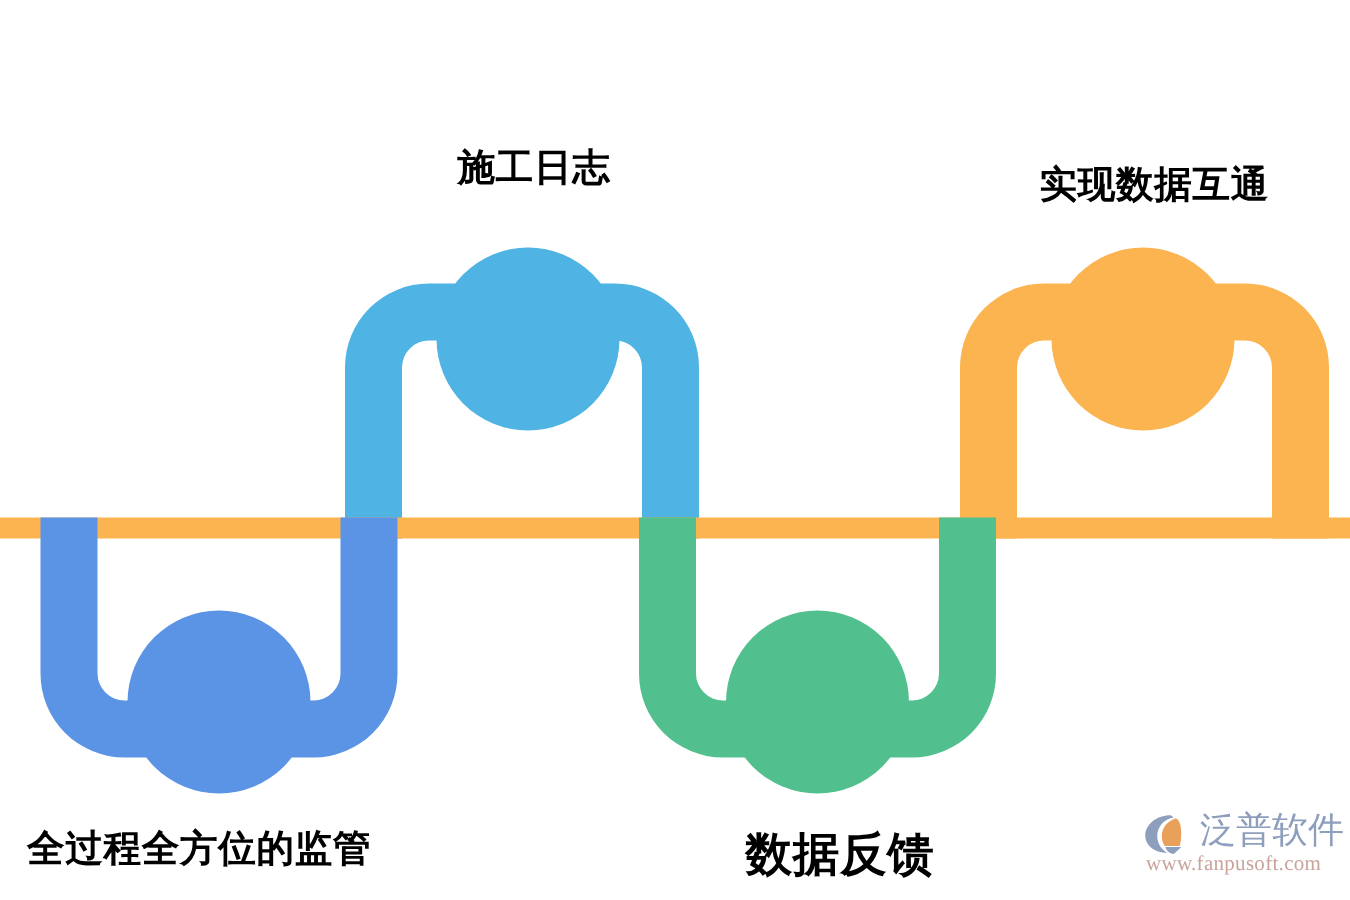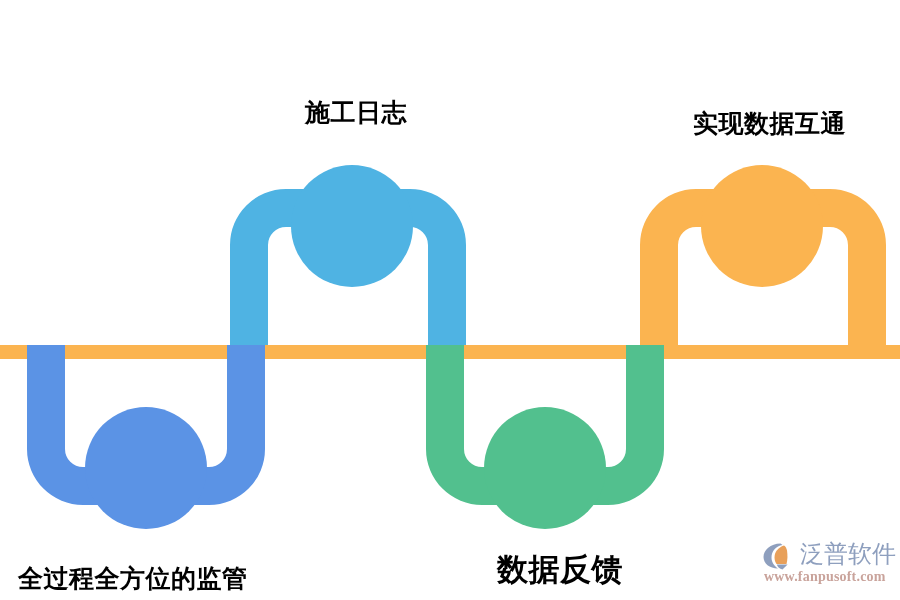--- a/index.html
+++ b/index.html
@@ -39,21 +39,21 @@
     font-size: 25px;
   }
   #label-top-orange {
     left: 693px;
     top: 100px;
     font-size: 25px;
     margin-top: 11px;
   }
   #label-bottom-blue {
     left: 18px;
-    top: 566px;
+    top: 554px;
     font-size: 25px;
   }
   #label-bottom-green {
     left: 497px;
     top: 554px;
     font-size: 31px;
   }
   
   #brand-logo {
     position: absolute;
@@ -79,21 +79,21 @@
     line-height: 30px;
     letter-spacing: 0px;
     white-space: nowrap;
   }
   #brand-logo-url {
     position: absolute;
     left: 2px;
     top: 30px;
     font-family: "Liberation Serif", "DejaVu Serif", serif;
     font-size: 14px;
-    font-weight: bold;
+    font-weight: normal;
     color: #c9a39b;
     white-space: nowrap;
     letter-spacing: 0.2px;
   }
 </style>
 </head>
 <body>
 
 <div id="stage">
 

